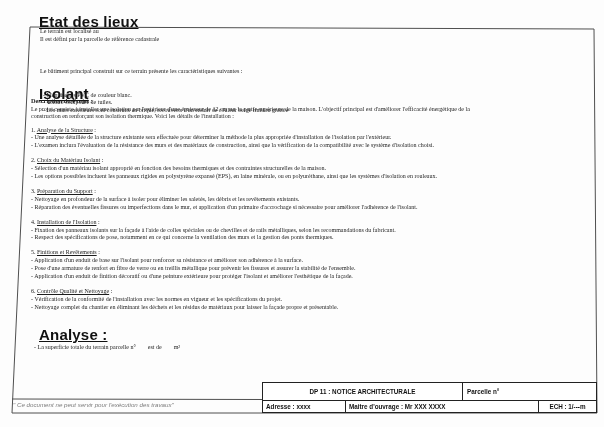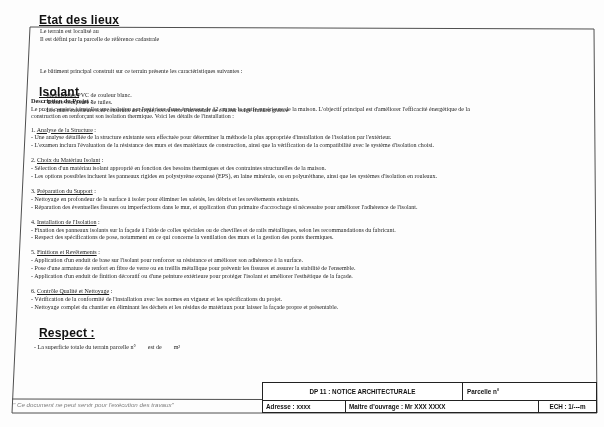--- a/index.html
+++ b/index.html
@@ -9,21 +9,21 @@
     font-family:"Liberation Serif", serif;
   }
   .page{position:absolute;inset:0;width:604px;height:427px}
   .border-svg{position:absolute;left:0;top:0;width:604px;height:427px;pointer-events:none}
   .border-svg polygon{fill:none;stroke:#4f4f4f;stroke-width:1}
   .border-svg line{stroke:#4f4f4f;stroke-width:1}
 
   .h1{
     position:absolute;
     font-family:"Liberation Sans", sans-serif;
-    font-weight:bold;font-size:12px;letter-spacing:.2px;
+    font-weight:bold;font-size:15px;letter-spacing:.2px;
     text-decoration:underline;color:#111;padding-left:8px;
   }
   .blk{
     position:absolute;font-size:6px;line-height:7.9px;
     white-space:pre;color:#1d1d1d;
   }
   .tline{min-height:7.9px}
   .u{text-decoration:underline}
   .step{margin-bottom:7px}
   .bold-label{font-weight:bold;font-size:6.3px}
@@ -80,21 +80,21 @@
   </div>
 
   <div class="h1" id="h-projet">Isolant</div>
 
   <div class="blk bold-label" id="desc-label">Description du Projet :</div>
 
   <div class="blk" id="desc-para"><div class="tline">Le projet consiste à installer une isolation par l'extérieur d'une épaisseur de 12 cm sur la partie supérieure de la maison. L'objectif principal est d'améliorer l'efficacité énergétique de la</div><div class="tline">construction en renforçant son isolation thermique. Voici les détails de l'installation :</div></div>
 
   <div class="blk" id="steps"><div class="step"><div class="tline"><span>1. </span><span class="u">Analyse de la Structure</span><span> :</span></div><div class="tline">- Une analyse détaillée de la structure existante sera effectuée pour déterminer la méthode la plus appropriée d'installation de l'isolation par l'extérieur.</div><div class="tline">- L'examen inclura l'évaluation de la résistance des murs et des matériaux de construction, ainsi que la vérification de la compatibilité avec le système d'isolation choisi.</div></div><div class="step"><div class="tline"><span>2. </span><span class="u">Choix du Matériau Isolant</span><span> :</span></div><div class="tline">- Sélection d'un matériau isolant approprié en fonction des besoins thermiques et des contraintes structurelles de la maison.</div><div class="tline">- Les options possibles incluent les panneaux rigides en polystyrène expansé (EPS), en laine minérale, ou en polyuréthane, ainsi que les systèmes d'isolation en rouleaux.</div></div><div class="step"><div class="tline"><span>3. </span><span class="u">Préparation du Support</span><span> :</span></div><div class="tline">- Nettoyage en profondeur de la surface à isoler pour éliminer les saletés, les débris et les revêtements existants.</div><div class="tline">- Réparation des éventuelles fissures ou imperfections dans le mur, et application d'un primaire d'accrochage si nécessaire pour améliorer l'adhérence de l'isolant.</div></div><div class="step"><div class="tline"><span>4. </span><span class="u">Installation de l'Isolation</span><span> :</span></div><div class="tline">- Fixation des panneaux isolants sur la façade à l'aide de colles spéciales ou de chevilles et de rails métalliques, selon les recommandations du fabricant.</div><div class="tline">- Respect des spécifications de pose, notamment en ce qui concerne la ventilation des murs et la gestion des ponts thermiques.</div></div><div class="step"><div class="tline"><span>5. </span><span class="u">Finitions et Revêtements</span><span> :</span></div><div class="tline">- Application d'un enduit de base sur l'isolant pour renforcer sa résistance et améliorer son adhérence à la surface.</div><div class="tline">- Pose d'une armature de renfort en fibre de verre ou en treillis métallique pour prévenir les fissures et assurer la stabilité de l'ensemble.</div><div class="tline">- Application d'un enduit de finition décoratif ou d'une peinture extérieure pour protéger l'isolant et améliorer l'esthétique de la façade.</div></div><div class="step"><div class="tline"><span>6. </span><span class="u">Contrôle Qualité et Nettoyage</span><span> :</span></div><div class="tline">- Vérification de la conformité de l'installation avec les normes en vigueur et les spécifications du projet.</div><div class="tline">- Nettoyage complet du chantier en éliminant les déchets et les résidus de matériaux pour laisser la façade propre et présentable.</div></div></div>
 
-  <div class="h1" id="h-surfaces">Respect :</div>
+  <div class="h1" id="h-surfaces">Analyse :</div>
 
   <div class="blk" id="surf-line">- La superficie totale du terrain parcelle n°        est de        m²</div>
 
   <div class="blk" id="footer-note">" Ce document ne peut servir pour l'exécution des travaux"</div>
 
   <div id="titleblock">
     <div class="tb-row tb-row1">
       <div class="tb-cell tb-doctitle">DP 11 : NOTICE ARCHITECTURALE</div>
       <div class="tb-cell tb-parcelle">Parcelle n°</div>
     </div>

